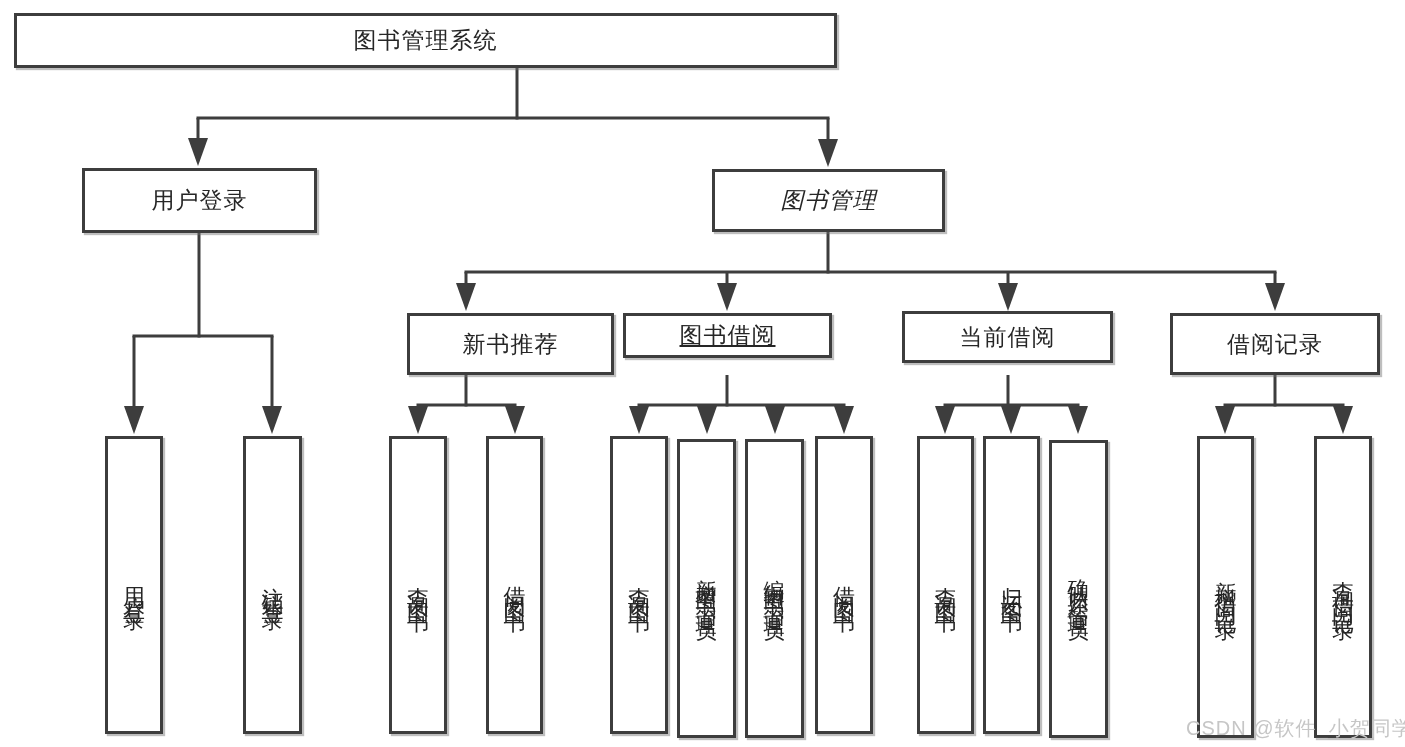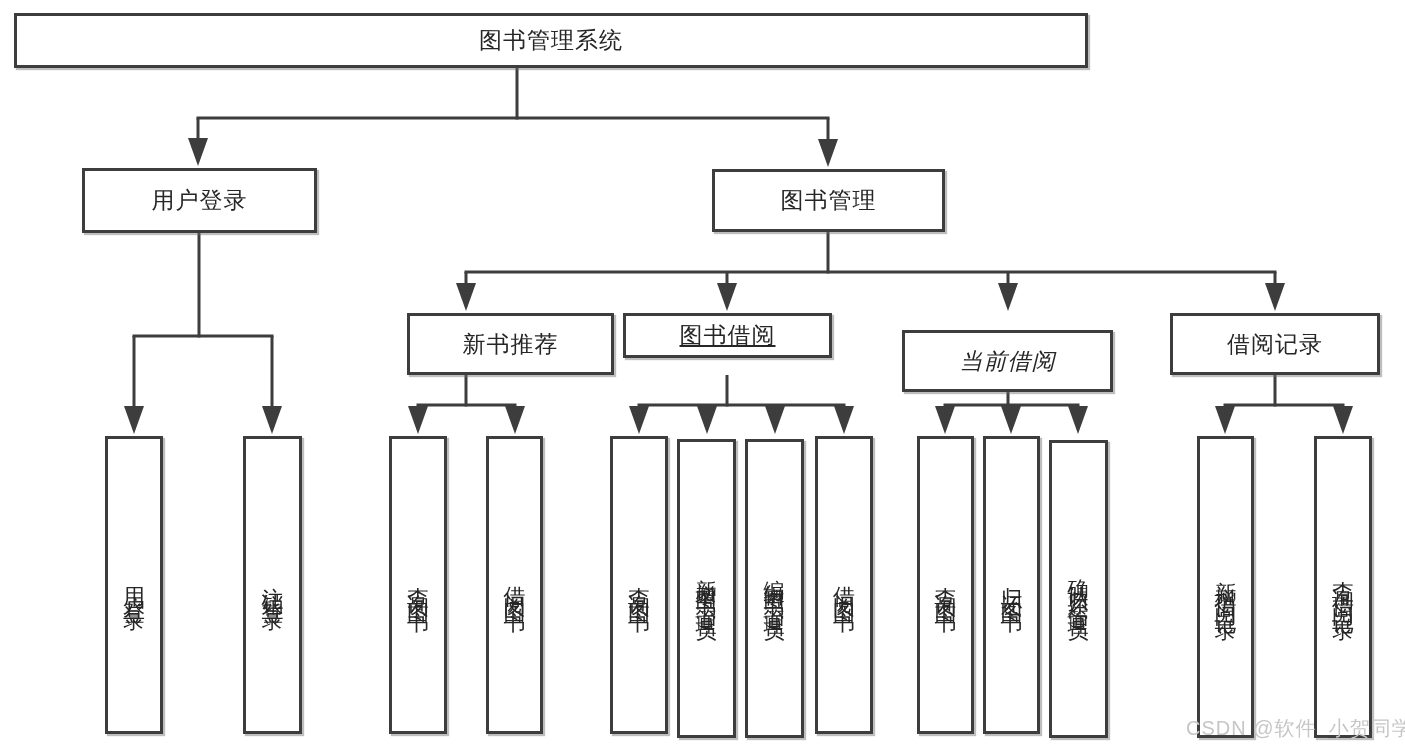--- a/index.html
+++ b/index.html
@@ -117,28 +117,28 @@
 
       <polygon points="935,406 955,406 945,434"></polygon>
       <polygon points="1001,406 1021,406 1011,434"></polygon>
       <polygon points="1068,406 1088,406 1078,434"></polygon>
 
       <polygon points="1215,406 1235,406 1225,434"></polygon>
       <polygon points="1333,406 1353,406 1343,434"></polygon>
     </g>
   </svg>
 
-  <div class="box" style="left:14px; top:13px; width:1074px; height:55px;">图书管理系统</div>
+  <div class="box" style="left:14px; top:13px; width:823px; height:55px;">图书管理系统</div>
 
   <div class="box" style="left:82px; top:168px; width:235px; height:65px;">用户登录</div>
-  <div class="box" style="left:712px; top:169px; width:233px; height:63px;">图书管理</div>
+  <div class="box" style="left:712px; top:169px; width:233px; height:63px;font-style:italic;">图书管理</div>
 
   <div class="box" style="left:363px; top:313px; width:207px; height:62px;margin-left:44px;">新书推荐</div>
   <div class="box" style="left:623px; top:313px; width:209px; height:45px;text-decoration:underline;">图书借阅</div>
-  <div class="box" style="left:902px; top:330px; width:211px; height:62px;font-style:italic;">当前借阅</div>
+  <div class="box" style="left:902px; top:311px; width:211px; height:52px;">当前借阅</div>
   <div class="box" style="left:1170px; top:313px; width:210px; height:62px;">借阅记录</div>
 
   <div class="vbox" style="left:105px; top:436px; width:58px; height:298px;">
     <span>用户登录</span>
     </div>
   <div class="vbox" style="left:243px; top:436px; width:59px; height:298px;">
     <span>注销登录</span>
     </div>
 
   <div class="vbox" style="left:389px; top:436px; width:58px; height:298px;">

